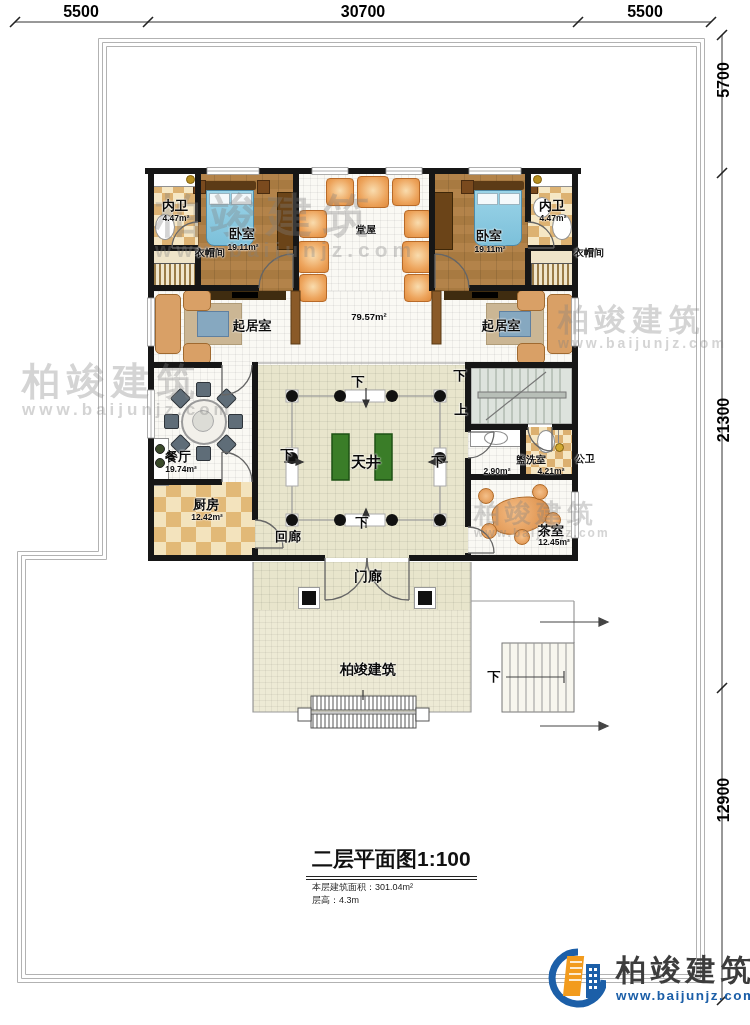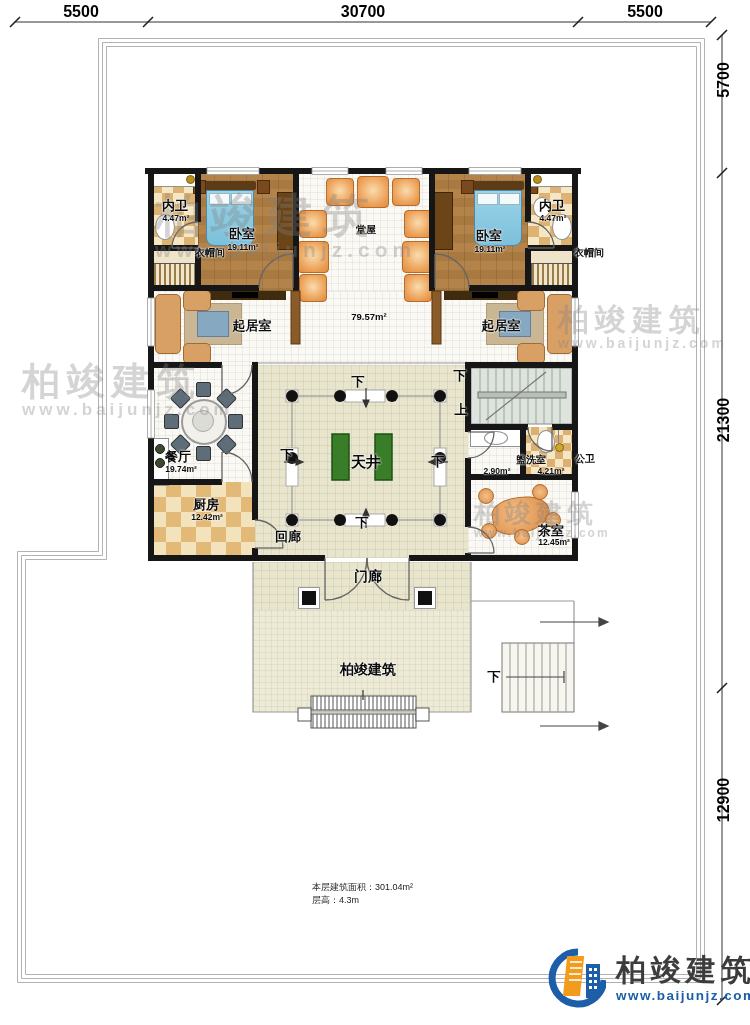--- a/index.html
+++ b/index.html
@@ -432,20 +432,21 @@
   <div class="lab room" style="left:368px;top:670px;font-size:14px;">柏竣建筑</div>
 
   <div class="lab dir" style="left:358px;top:382px;">下</div>
   <div class="lab dir" style="left:287px;top:455px;">下</div>
   <div class="lab dir" style="left:438px;top:462px;">下</div>
   <div class="lab dir" style="left:362px;top:523px;">下</div>
   <div class="lab dir" style="left:460px;top:376px;">下</div>
   <div class="lab dir" style="left:494px;top:677px;">下</div>
   <div class="lab dir" style="left:461px;top:410px;">上</div>
 
+  <div class="ptitle" style="left:306px;top:845px;">二层平面图1:100</div>
   <div class="pnote" style="left:312px;top:881px;">
     <div>本层建筑面积：301.04m²</div>
     <div>层高：4.3m</div>
   </div>
 
   <div class="logo" style="left:548px;top:948px;">
     <span style="display:inline-block;width:58px;height:62px;">
       <svg width="58" height="62" viewBox="0 0 58 62">
         <path d="M30,4 A26,26 0 1 0 56,32" fill="none" stroke="#1c5fa8" stroke-width="7"></path>
         <rect x="20" y="8" width="17" height="40" fill="#f29b1d" transform="skewX(-6)"></rect>

